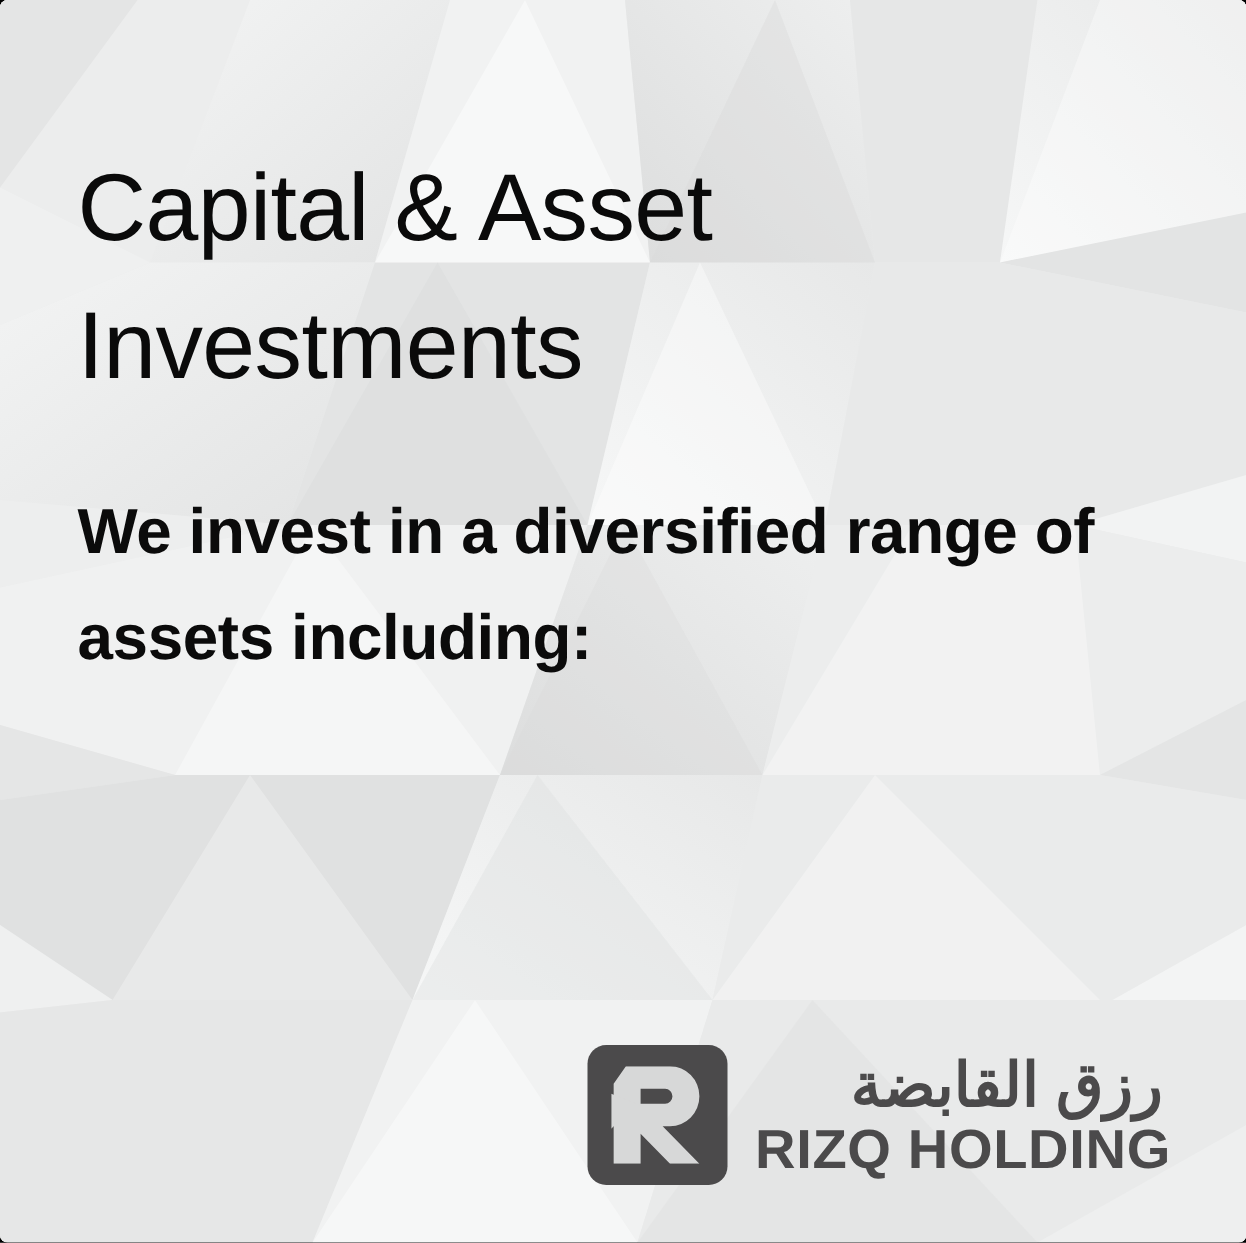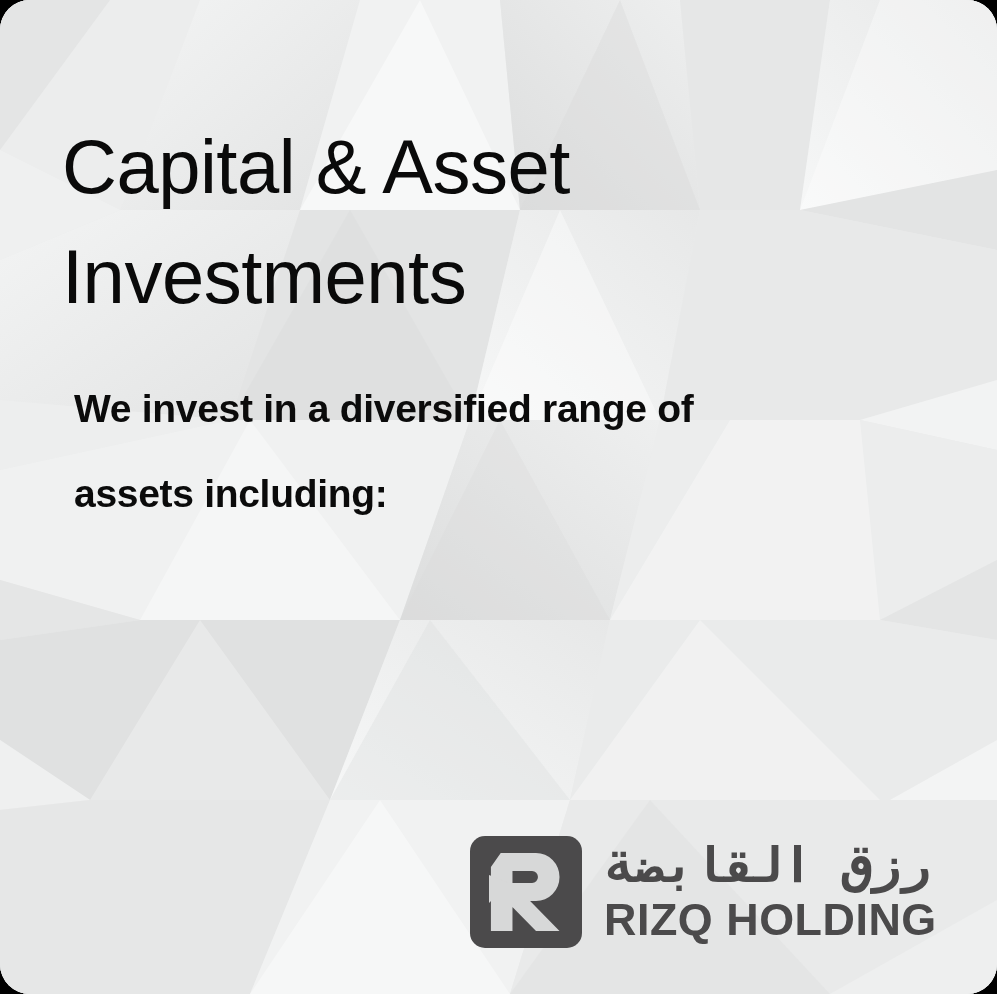--- a/index.html
+++ b/index.html
@@ -11,21 +11,21 @@
     width: 997px;
     height: 994px;
     overflow: hidden;
     font-family: "Liberation Sans", sans-serif;
   }
 
   #card {
     position: relative;
     width: 997px;
     height: 994px;
-    border-radius: 30px;
+    border-radius: 6px;
     overflow: hidden;
     background: #e9eaea;
   }
 
   
   .texture {
     position: absolute;
     inset: 0;
     z-index: 0;
   }
@@ -47,29 +47,28 @@
     line-height: 110px;
     font-weight: 400;
     letter-spacing: -0.5px;
     color: #0a0a0a;
     white-space: pre-line;
   }
 
   .subhead {
     position: absolute;
     left: 62px;
-    top: 366px;
+    top: 382px;
     width: 920px;
-    font-size: 39px;
+    font-size: 51px;
     line-height: 85px;
     font-weight: 700;
     letter-spacing: -0.3px;
     color: #0b0b0b;
     white-space: pre-line;
-    margin-left: 12px;
   }
 
   .bodytext {
     position: absolute;
     left: 62px;
     top: 518px;
     width: 920px;
     font-size: 41px;
     line-height: 66px;
     font-weight: 400;
@@ -110,21 +109,20 @@
   }
   .logo-ar {
     font-size: 49px;
     line-height: 52px;
     font-weight: 700;
     color: #4b4a4b;
     direction: rtl;
     text-align: right;
     letter-spacing: 0px;
     white-space: nowrap;
-    font-family: Liberation Mono, monospace;
   }
   .logo-en {
     font-size: 44px;
     line-height: 46px;
     font-weight: 700;
     color: #4b4a4b;
     letter-spacing: 0.5px;
     white-space: nowrap;
     transform: scaleX(1.02);
     transform-origin: left center;

